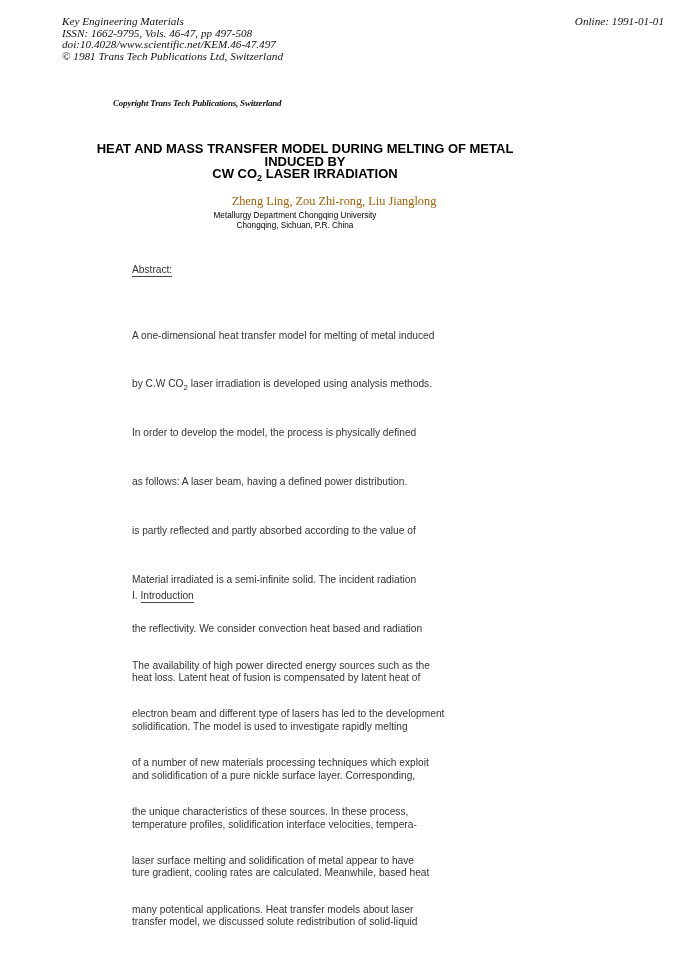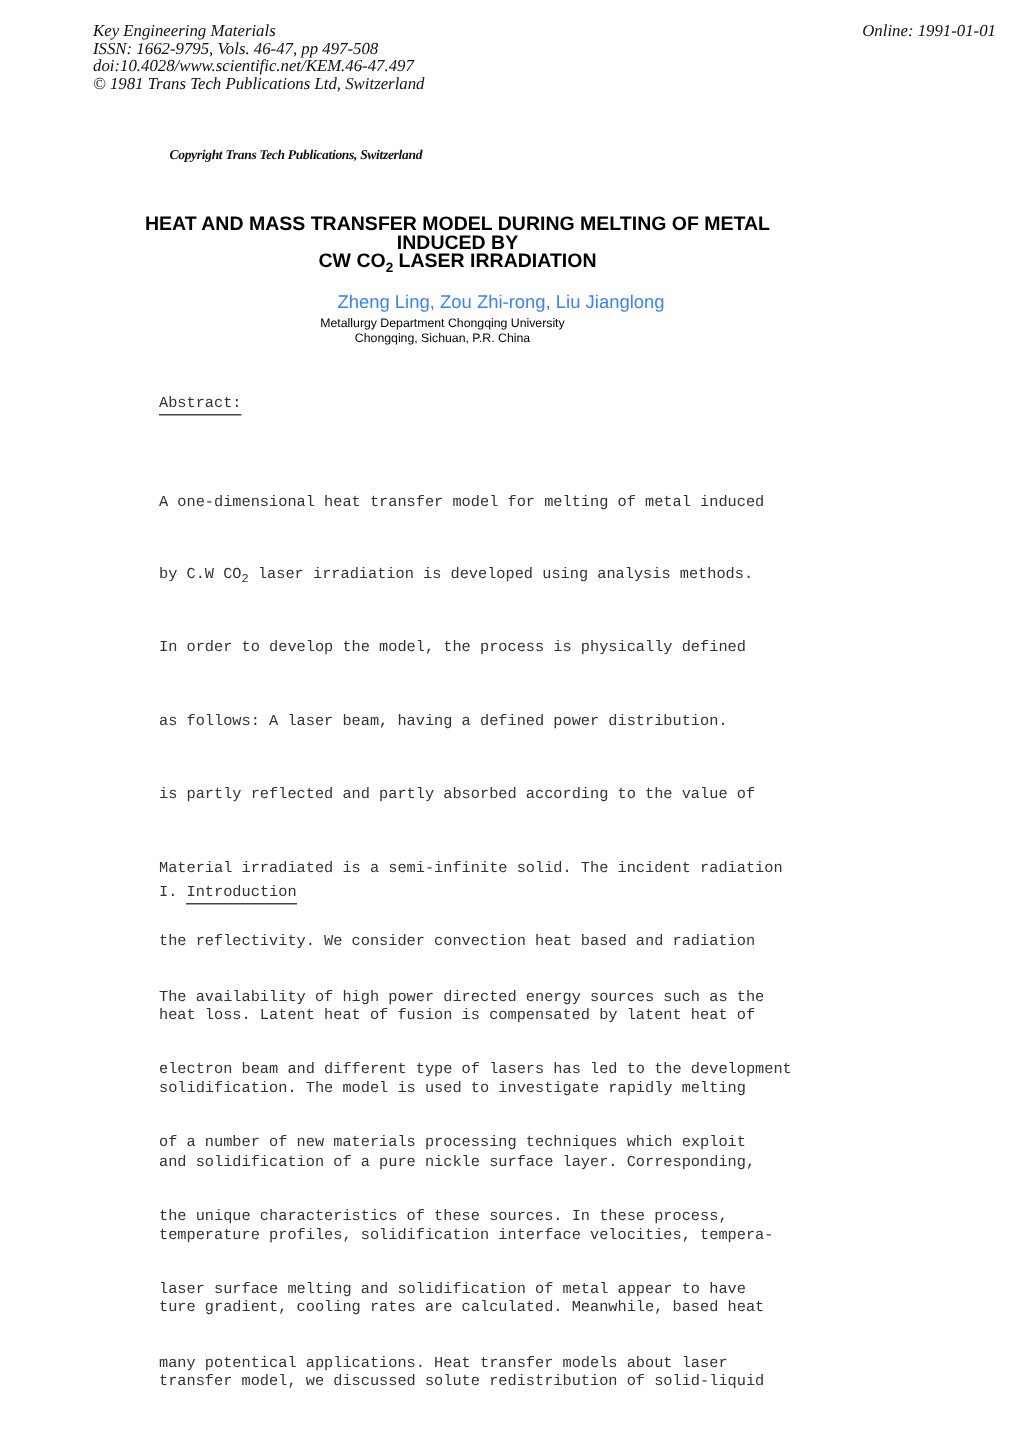--- a/index.html
+++ b/index.html
@@ -3,23 +3,23 @@
 <meta charset="utf-8">
 <style>
   html, body { margin:0; padding:0; background:#ffffff; }
   body { width:678px; height:959px; position:relative; overflow:hidden; color:#111; }
   .hdr { position:absolute; font-family:"Liberation Serif", serif; font-style:italic; font-size:11.2px; line-height:11.5px; color:#111; }
   #hdr-left { left:62px; top:16px; }
   #hdr-right { right:14px; top:16px; text-align:center; }
   #copy2 { position:absolute; left:113px; top:66px; font-family:"Liberation Serif", serif; font-style:italic; font-weight:bold; font-size:9px; letter-spacing:-0.2px;margin-top:32px; }
   .title { position:absolute; left:0; width:610px; top:143px; text-align:center; font-family:"Liberation Sans", sans-serif; font-weight:bold; font-size:13px; line-height:12.5px; color:#000; }
   .title sub { font-size:9px; vertical-align:-3px; line-height:0; }
-  .authors { position:absolute; left:0; width:668px; top:194px; text-align:center; font-family:Liberation Sans, sans-serif; font-size:12.3px; color:#3b82f6; }
+  .authors { position:absolute; left:0; width:668px; top:194px; text-align:center; font-family:Liberation Serif, serif; font-size:12.3px; color:#a16207; }
   .affil { position:absolute; left:0; width:590px; top:211px; text-align:center; font-family:"Liberation Sans", sans-serif; font-size:8.2px; line-height:10.3px; color:#000; }
-  .mono { font-family:Liberation Mono, monospace; font-size:10.2px; color:#333; }
+  .mono { font-family:Liberation Sans, sans-serif; font-size:10.2px; color:#333;margin-left:26px; }
   .heading { position:absolute; left:106px; }
   .heading span.u { border-bottom:1px solid #444; padding-bottom:1px; }
   #abstract-heading { top:264px; }
   #intro-heading { top:590px; }
   .para { position:absolute; left:106px; width:470px; line-height:16.3px; white-space:pre; }
   #abstract-body { top:295px; }
   #intro-body { top:625px; }
   .para sub { font-size:8px; vertical-align:-3px; line-height:0; }
 </style>
 </head>

